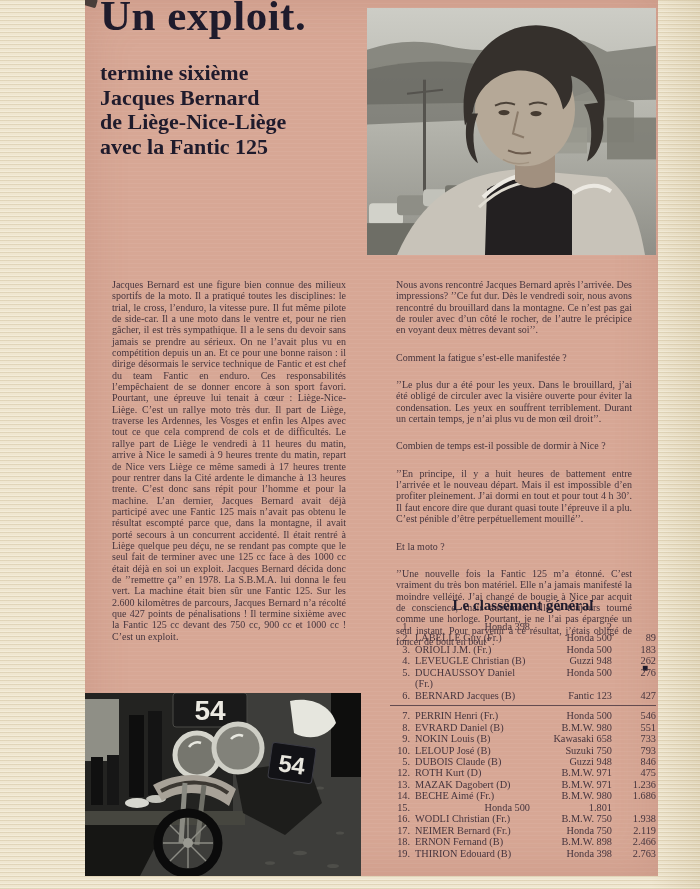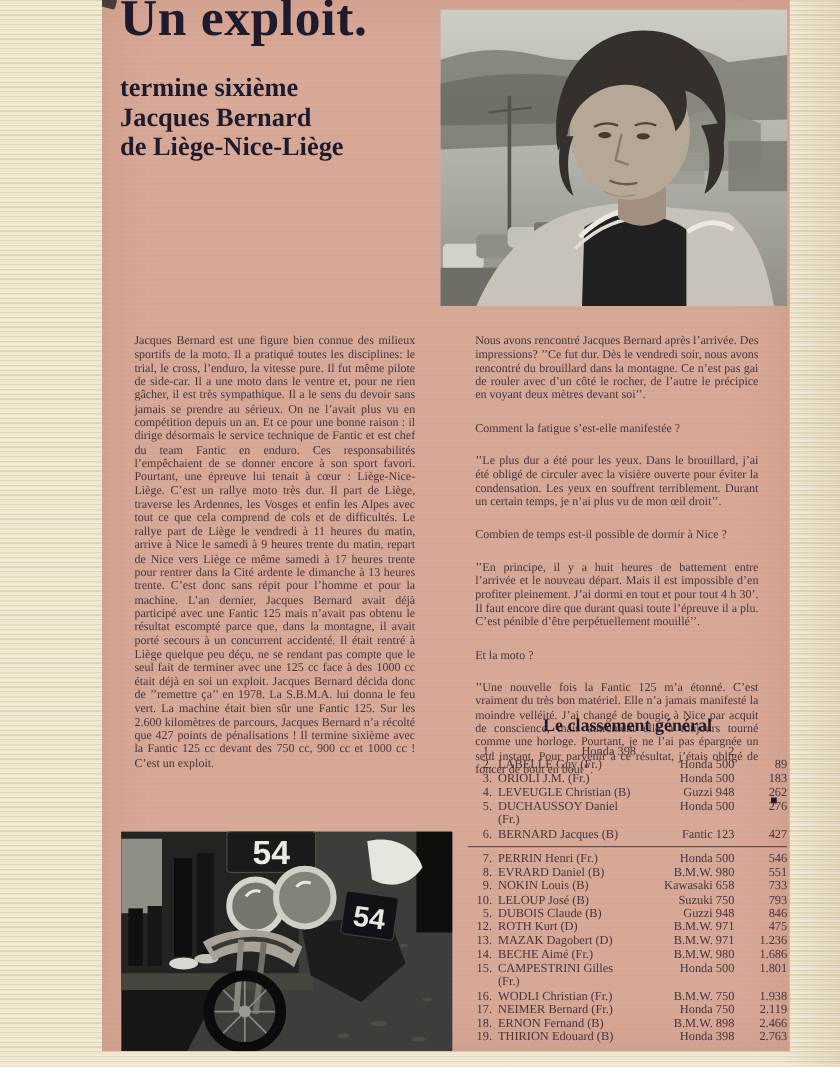--- a/index.html
+++ b/index.html
@@ -33,35 +33,36 @@
   .col-right{left:295px;width:268px;}
   .col-right p.iv-question{margin-top:5px;}
   .endmark{text-align:right;font-size:10px;line-height:9px;margin-top:3px;color:var(--ink-title,#1f1b2c);}
   .byline{text-align:right;font-weight:bold;font-size:10.5px;margin-top:3px;color:var(--ink-title,#1f1b2c);}
   .classement{position:absolute;left:305px;top:597px;width:266px;color:var(--ink-body,#46353e);}
   .classement h2{font-size:15px;margin:0 0 7px;color:var(--ink-title,#1f1b2c);text-align:center;}
   .crow{display:grid;grid-template-columns:25px 1fr 82px 44px;line-height:11.45px;font-size:10.3px;}
   .c-rank{text-align:right;padding-right:5px;}
   .c-bike,.c-points{text-align:right;}
   .csep{height:1px;background:var(--ink-body,#46353e);opacity:.8;margin:4px 0;}
-  .race{position:absolute;left:16px;top:693px;width:276px;height:183px;}
+  .race{position:absolute;left:0;top:693px;width:276px;height:183px;}
 </style>
 </head>
 <body>
 
 <div class="page">
   <div class="panel">
     <div class="smudge"></div>
 
     <div class="title">Un exploit.</div>
 
     <div class="subtitle">
       <span>termine sixième</span>
       <span>Jacques Bernard</span>
       <span>de Liège-Nice-Liège</span>
+      <span>avec la Fantic 125</span>
     </div>
 
     <div class="portrait">
       <svg viewBox="0 0 289 248" preserveAspectRatio="none">
         <defs>
           <linearGradient id="pg1" x1="0" y1="0" x2="0" y2="1">
             <stop offset="0" stop-color="#cdcdc6"></stop>
               <stop offset=".5" stop-color="#b2b2aa"></stop>
               <stop offset="1" stop-color="#8f8f88"></stop>
           </linearGradient>
@@ -202,21 +203,20 @@
             <span class="c-points">1.236</span>
           </div>
           <div class="crow">
             <span class="c-rank">14.</span>
             <span class="c-name">BECHE Aimé (Fr.)</span>
             <span class="c-bike">B.M.W. 980</span>
             <span class="c-points">1.686</span>
           </div>
           <div class="crow">
             <span class="c-rank">15.</span>
-            <span class="c-name">CAMPESTRINI Gilles (Fr.)</span>
             <span class="c-bike">Honda 500</span>
             <span class="c-points">1.801</span>
           </div>
           <div class="crow">
             <span class="c-rank">16.</span>
             <span class="c-name">WODLI Christian (Fr.)</span>
             <span class="c-bike">B.M.W. 750</span>
             <span class="c-points">1.938</span>
           </div>
           <div class="crow">

